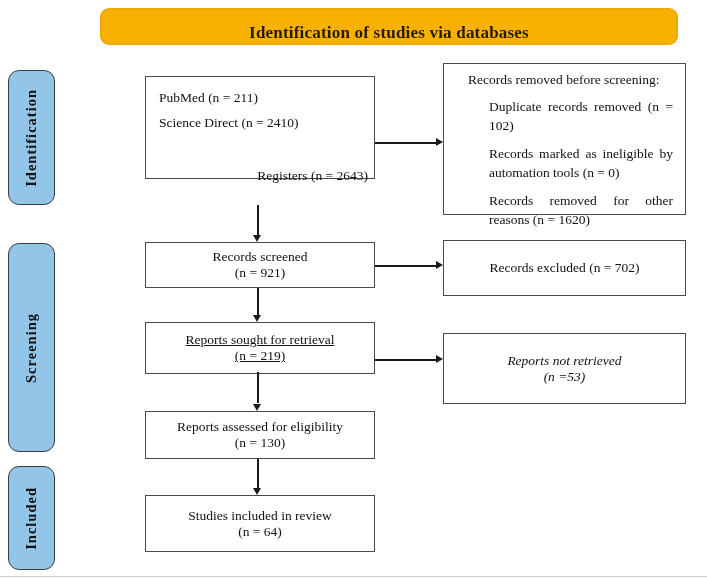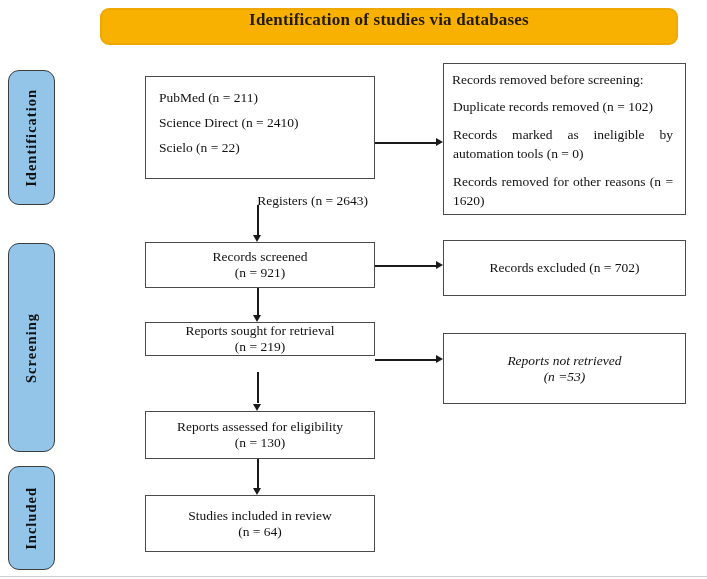--- a/index.html
+++ b/index.html
@@ -15,21 +15,21 @@
     overflow: hidden;
   }
   
   .banner {
     position: absolute;
     left: 100px; top: 8px;
     width: 578px; height: 37px;
     background: #F8B001;
     border: 2px solid #EFA702;
     border-radius: 9px;
-    display: flex; align-items: flex-start; justify-content: center;
+    display: flex; align-items: flex-end; justify-content: center;
   }
   .banner span {
     font-size: 17px;
     font-weight: bold;
     color: #231b02;
     letter-spacing: 0.2px;
   }
   
   .stage {
     position: absolute;
@@ -57,37 +57,37 @@
     position: absolute;
     background: #ffffff;
     border: 1.6px solid #4a4a4a;
     color: #111111;
     font-size: 13.5px;
   }
   .col-main  { left: 145px; width: 230px; }
   .col-right { left: 443px; width: 243px; }
   .box-databases        { top: 76px;  height: 103px; padding: 8px 6px 2px 13px; }
   .box-records-screened { top: 242px; height: 46px; }
-  .box-reports-sought   { top: 322px; height: 34px; }
+  .box-reports-sought   { top: 322px; height: 52px; text-decoration: underline; }
   .box-reports-assessed { top: 411px; height: 48px; }
   .box-studies-included { top: 495px; height: 57px; }
-  .box-records-removed  { top: 63px;  height: 152px; padding: 7px 8px 6px 8px; }
+  .box-records-removed  { top: 63px;  height: 152px; padding: 7px 8px 6px 24px; }
   .box-records-excluded { top: 240px; height: 56px; }
   .box-reports-not-retrieved { top: 333px; height: 71px; font-style: italic; }
   .centered2 {
     display: flex; flex-direction: column;
     align-items: center; justify-content: center;
     text-align: center;
     padding: 4px 6px;
   }
   .db-line { line-height: 25px; }
   .db-line-last { margin-top: 28px; text-align: right; }
   .rr-title { line-height: 18px; margin-bottom: 8px; }
   .rr-item {
-    margin-left: 1px;
+    margin-left: 21px;
     line-height: 19px;
     margin-bottom: 9px;
     text-align: justify;
     padding-right: 4px;
   }
   
   .aline { position: absolute; background: #1a1a1a; }
   .vline { width: 1.6px; }
   .hline { height: 1.6px; }
   .head { position: absolute; width: 0; height: 0; }
@@ -123,21 +123,20 @@
   <div class="stage stage-screening">
     <span>Screening</span>
   </div>
   <div class="stage stage-included">
     <span>Included</span>
   </div>
 
   <div class="fbox col-main box-databases">
     <div class="db-line">PubMed (n = 211)</div>
     <div class="db-line">Science Direct (n = 2410)</div>
-    <div class="db-line">Scielo (n = 22)</div>
     <div class="db-line db-line-last">Registers (n = 2643)</div>
   </div>
 
   <div class="fbox col-main box-records-screened centered2">
     <div>Records screened</div>
     <div>(n = 921)</div>
   </div>
 
   <div class="fbox col-main box-reports-sought centered2">
     <div>Reports sought for retrieval</div>

